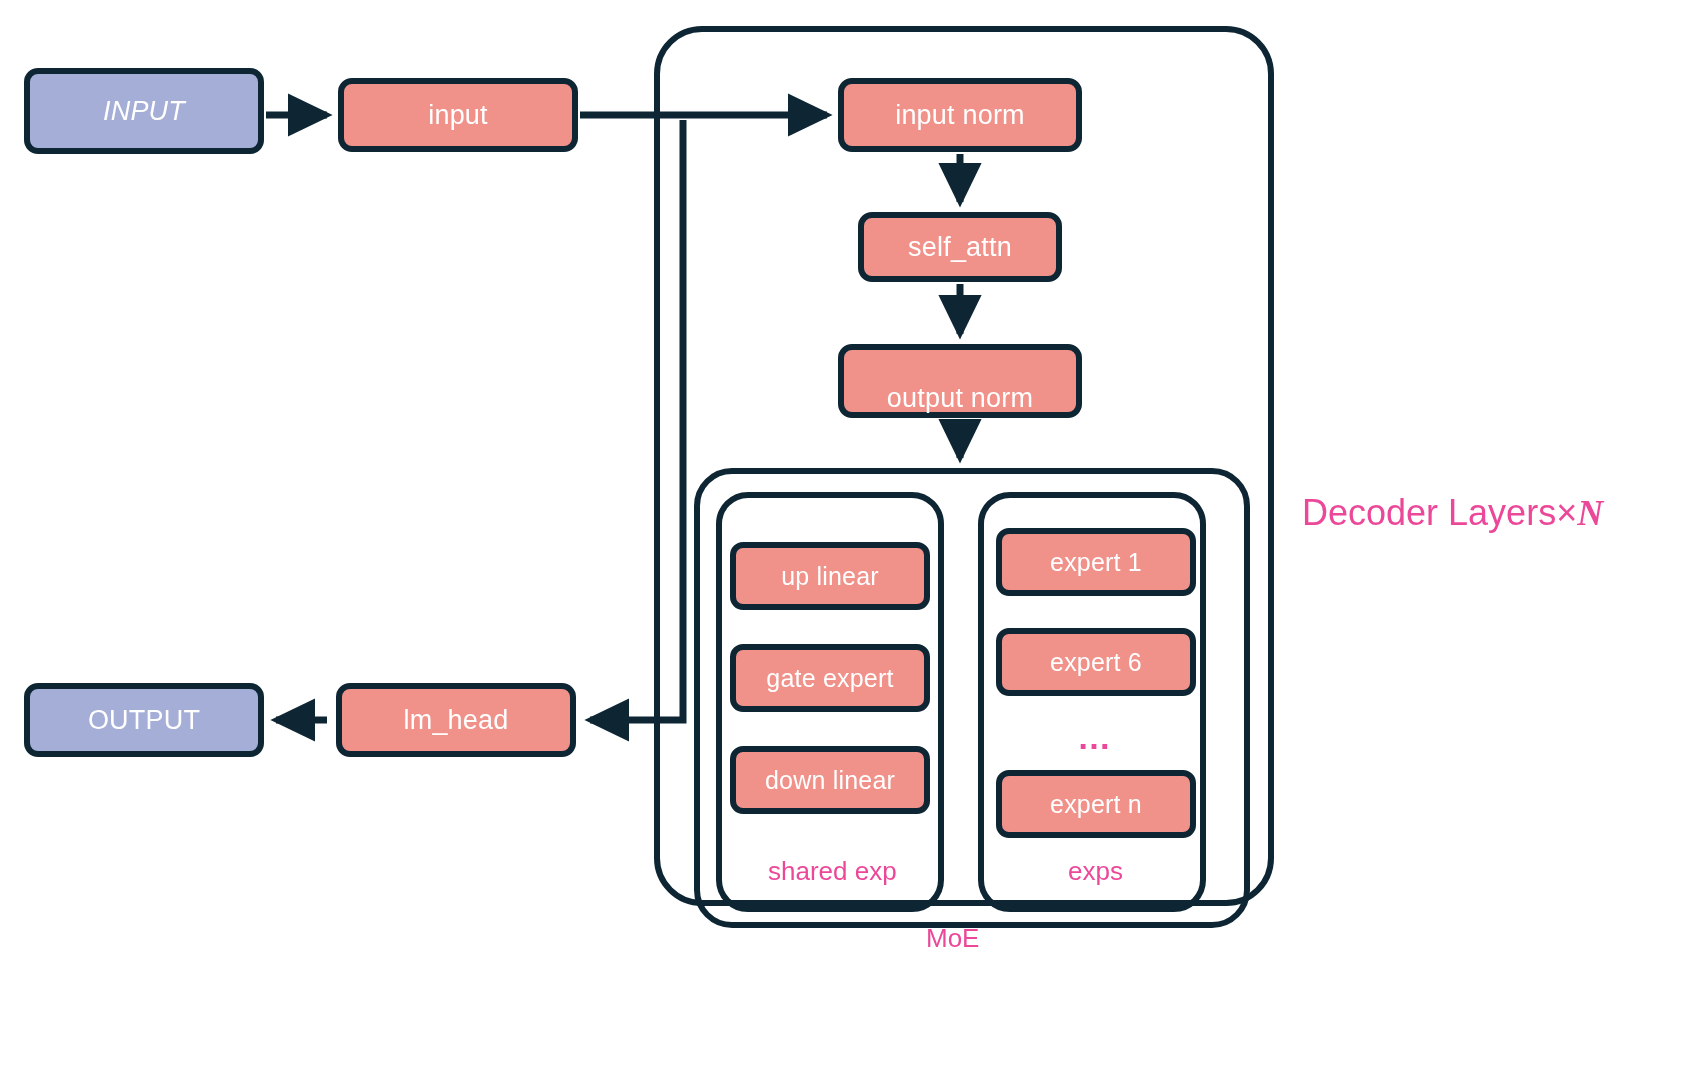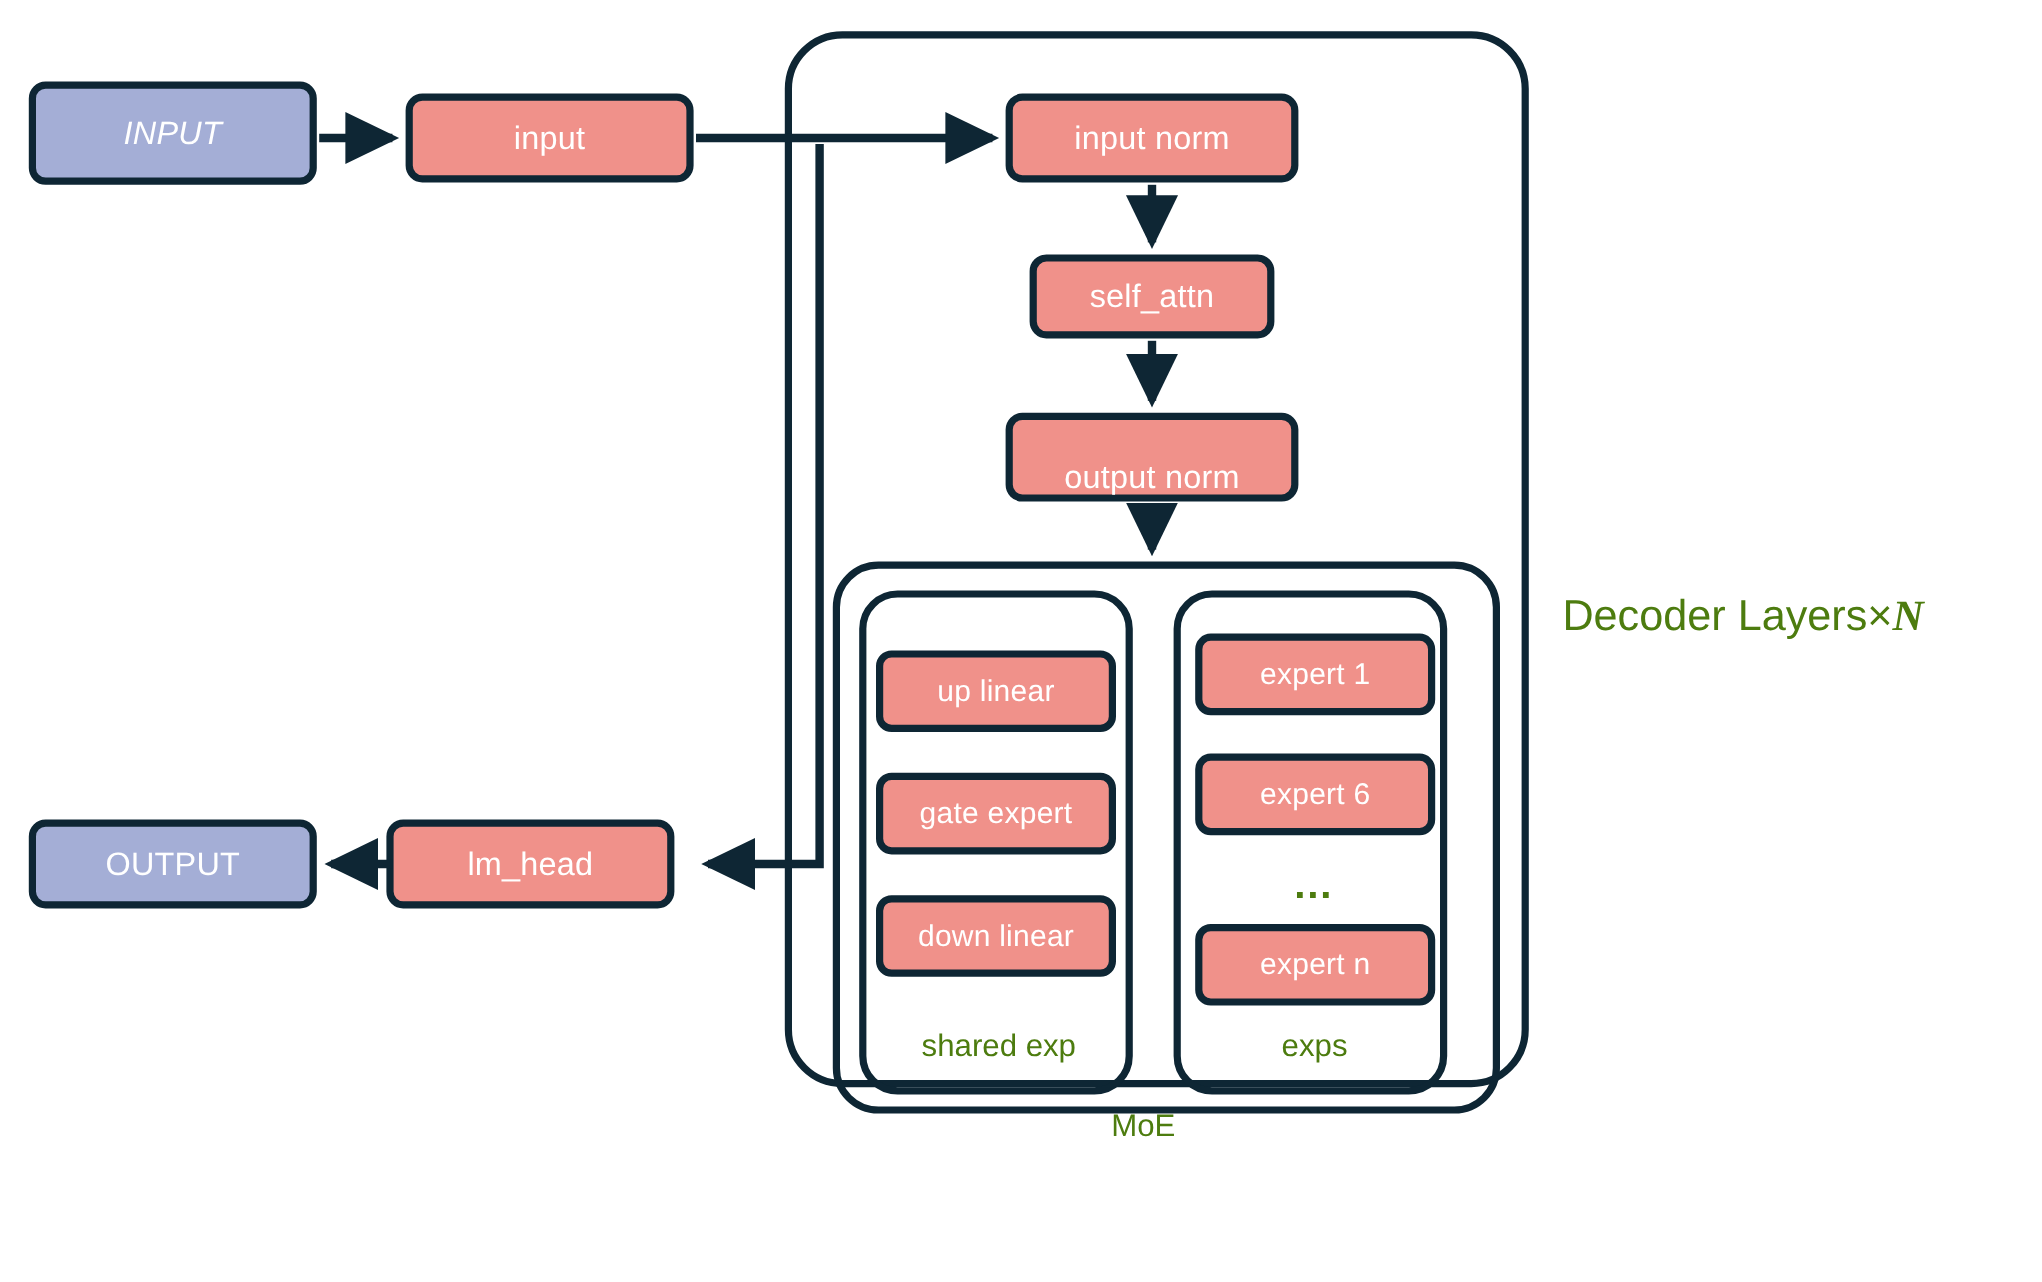--- a/index.html
+++ b/index.html
@@ -49,21 +49,21 @@
     background: transparent;
     z-index: 2;
   }
   .frame.decoder { border-radius: 48px; }
   .frame.moe     { border-radius: 38px; z-index: 3; }
   .frame.sub     { border-radius: 32px; z-index: 4; }
 
   
   .label {
     position: absolute;
-    color: #4d7c0f;
+    color: #ec4899;
     font-size: 26px;
     line-height: 1;
     white-space: nowrap;
     z-index: 6;
   }
   .label.big {
     font-size: 36px;
   }
   .label.ellipsis {
     font-size: 34px;
@@ -148,21 +148,21 @@
   </div>
 
   <div class="label" style="left:1068px; top:858px;">exps</div>
 
   <div class="label" style="left:926px; top:925px;">MoE</div>
 
   <div class="label big" style="left:1302px; top:495px;">
     <span>Decoder Layers×</span><span class="var-n">N</span>
   </div>
 
-  <div class="node op" style="left:322px; top:683px; width:240px; height:74px;">
+  <div class="node op" style="left:336px; top:683px; width:240px; height:74px;">
     <span>lm_head</span>
   </div>
 
   <div class="node io" style="left:24px; top:683px; width:240px; height:74px;">
     <span>OUTPUT</span>
   </div>
 
   <svg id="arrows" viewBox="0 0 1702 1068">
     <defs>
       <marker id="ah" markerWidth="7" markerHeight="7" refX="5.6" refY="3.5" orient="auto" markerUnits="strokeWidth">

